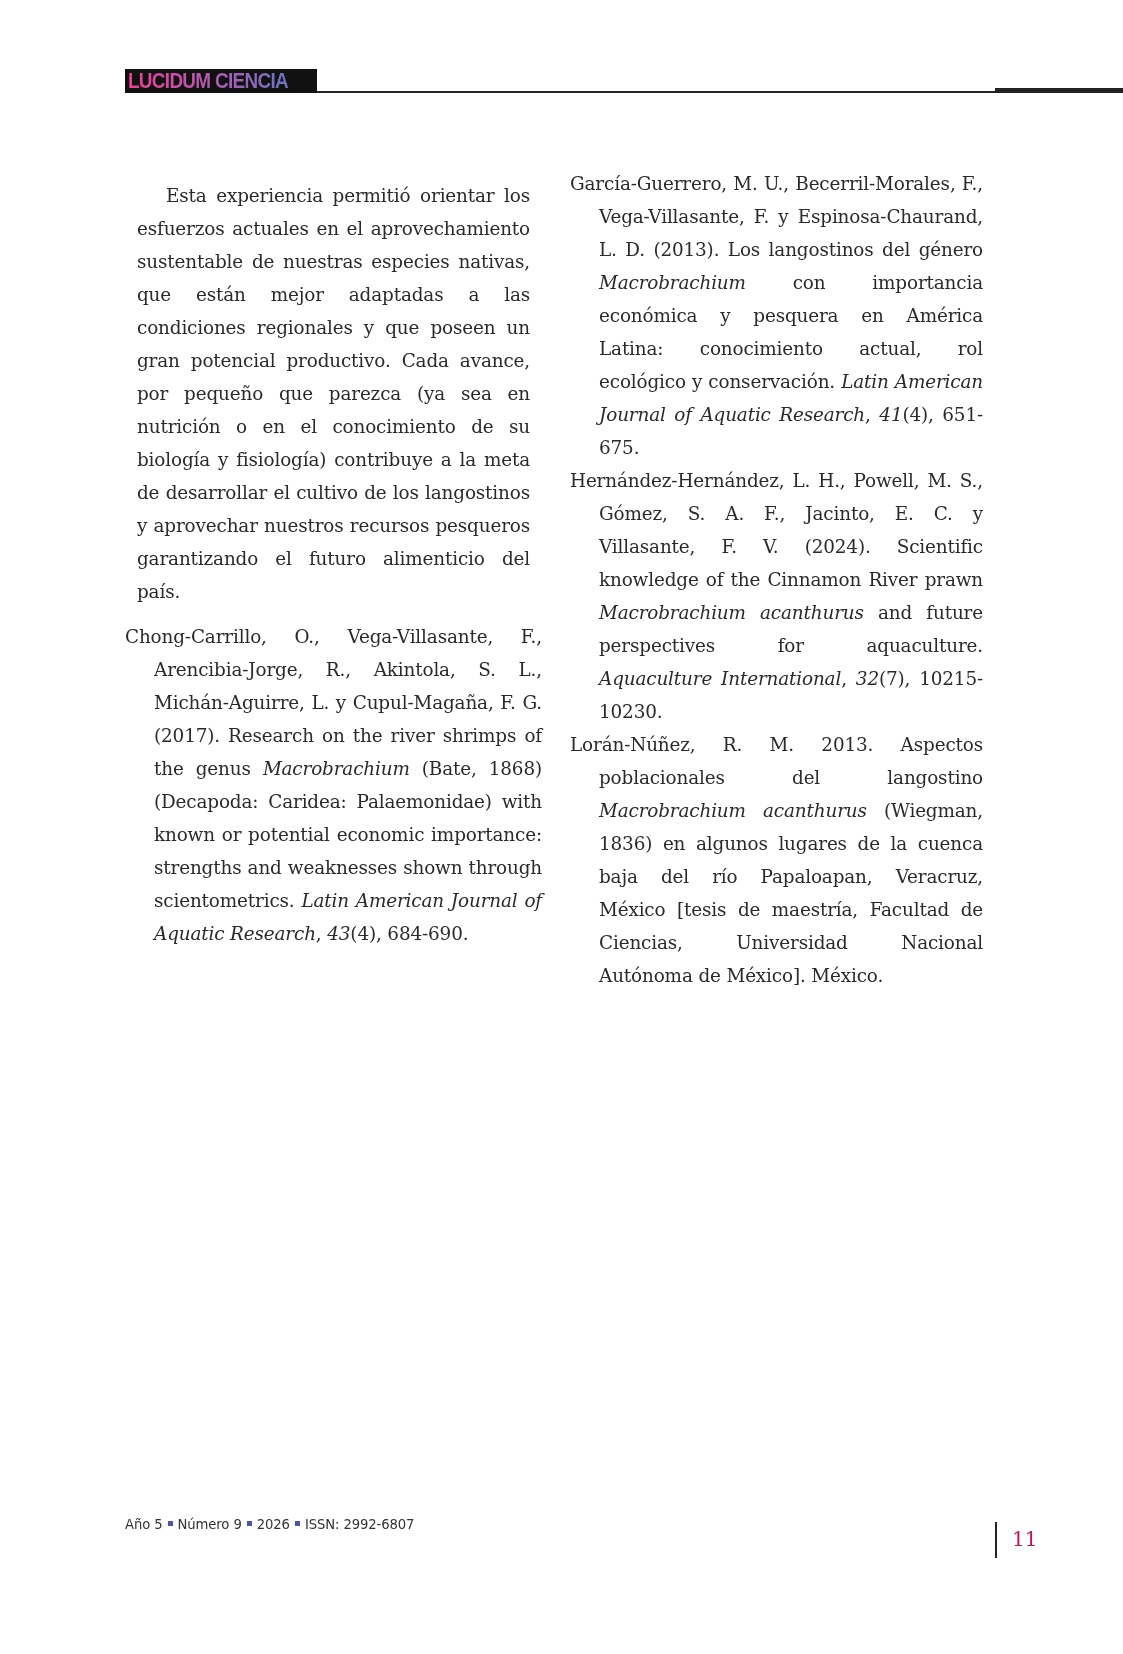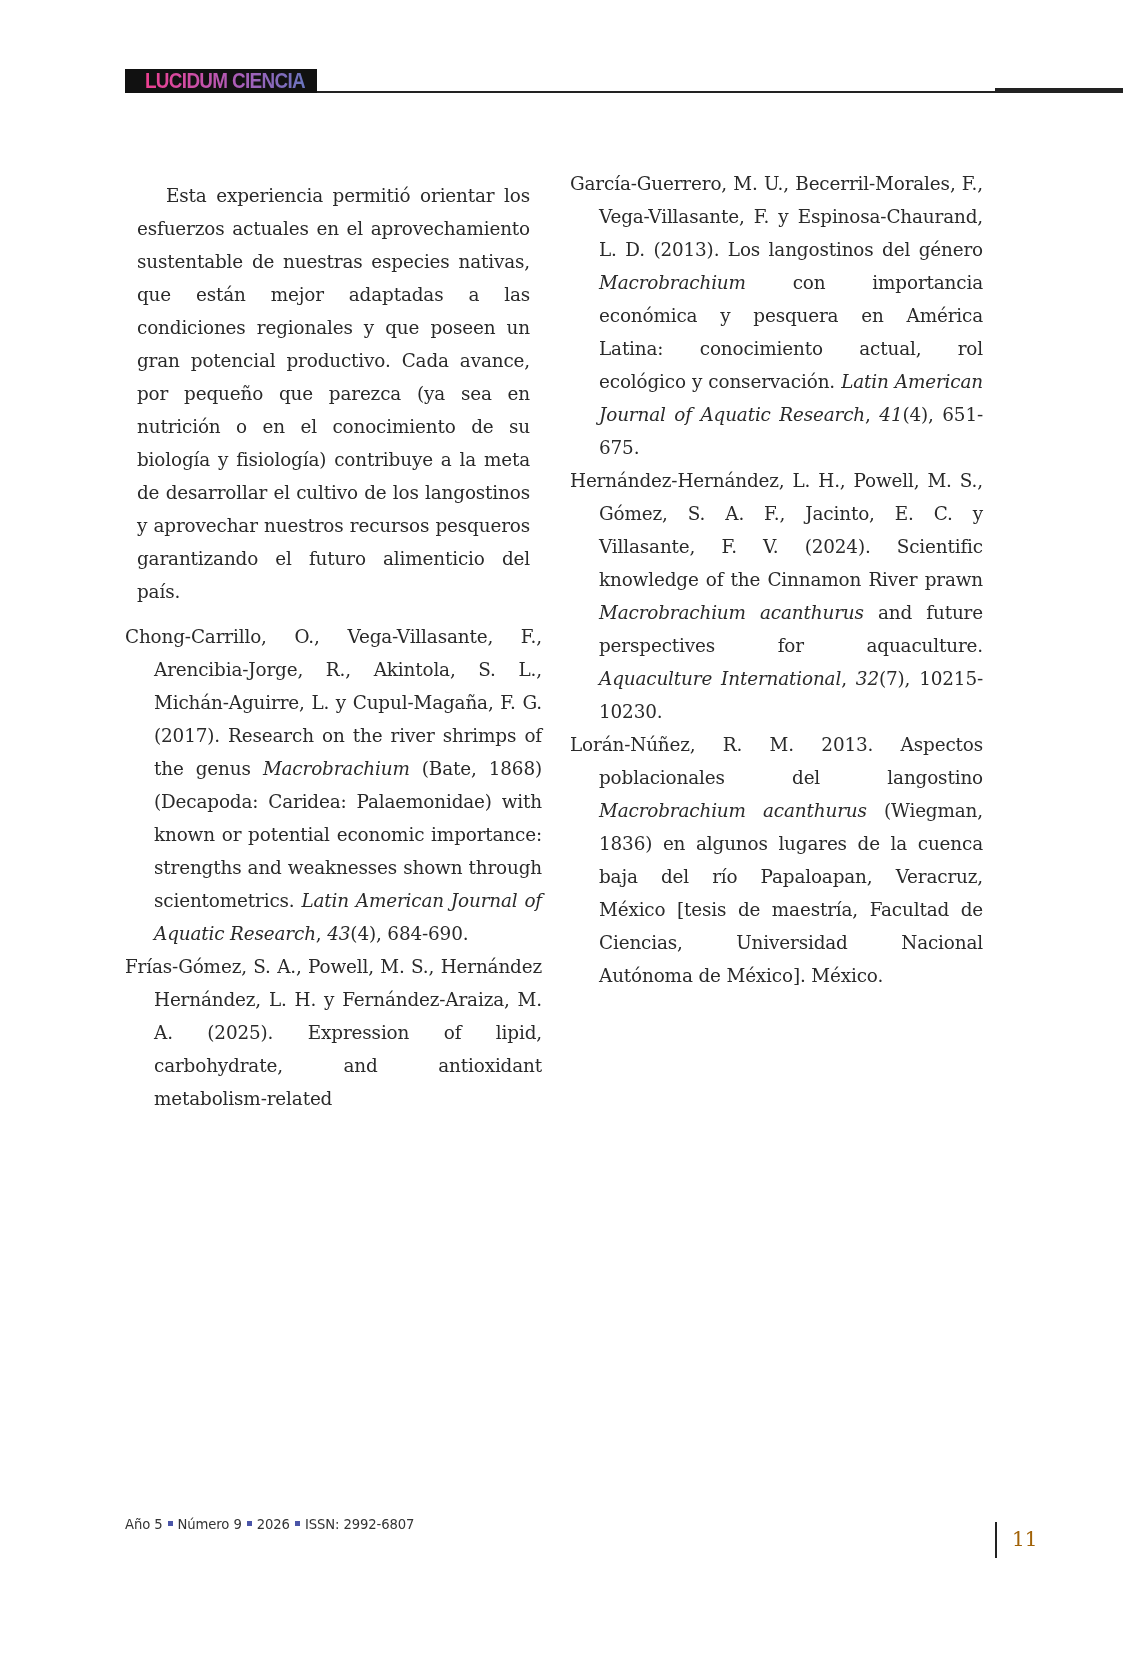--- a/index.html
+++ b/index.html
@@ -1,20 +1,20 @@
 <!DOCTYPE html>
 <html><head>
 <meta charset="utf-8">
 <style>
   html, body { margin: 0; padding: 0; background: #ffffff; }
   body { width: 1123px; height: 1654px; position: relative; overflow: hidden;
          font-family: "DejaVu Serif", "Liberation Serif", serif; color: #2a2a2a; }
 
   .hdr-box { position: absolute; left: 125px; top: 69px; height: 24px; width: 192px;
-             background: #111111; display: flex; align-items: center; padding-left: 20px; box-sizing: border-box; }
+             background: #111111; display: flex; align-items: center; padding-left: 3px; box-sizing: border-box; }
   .hdr-title { font-family: "Liberation Sans", sans-serif; font-weight: bold; font-size: 22px;
                letter-spacing: -0.8px; line-height: 24px; transform: scaleX(0.86); transform-origin: left center;
                white-space: nowrap;
                background: linear-gradient(90deg, #ee3f90 0%, #b05cb8 55%, #6a74be 100%);
                -webkit-background-clip: text; background-clip: text; color: transparent; }
   .hdr-line { position: absolute; left: 317px; top: 91px; width: 690px; height: 2px; background: #222; }
   .hdr-thick { position: absolute; left: 995px; top: 88px; width: 128px; height: 5px; background: #222; }
 
   .col { position: absolute; top: 167px; font-size: 18.4px; line-height: 33px; text-align: justify; }
   .col-left { left: 125px; width: 417px; }
@@ -23,35 +23,34 @@
   .para { margin: 12px; text-indent: 29px; letter-spacing: -0.15px; }
   .heading { margin: 30px 0 33px 0; font-family: "DejaVu Sans", "Liberation Sans", sans-serif;
              font-size: 20px; letter-spacing: 0.6px; color: #4a55a8; font-weight: normal; line-height: 33px; }
   .ref { margin: 0; padding-left: 29px; text-indent: -29px; letter-spacing: -0.15px; }
   .ref .it { font-style: italic; }
 
   .footer { position: absolute; left: 125px; top: 1514px; font-family: "DejaVu Sans", "Liberation Sans", sans-serif;
             font-size: 13.2px; color: #333; line-height: 22px; letter-spacing: -0.1px; }
   .sep { display: inline-block; width: 5px; height: 5px; background: #4a55a8; vertical-align: middle; margin: 0 5px 3px 5px; }
   .pg-bar { position: absolute; left: 995px; top: 1522px; width: 2px; height: 36px; background: #222; }
-  .pg-num { position: absolute; left: 1012px; top: 1527px; font-size: 20px; color: #a16207; line-height: 24px; }
+  .pg-num { position: absolute; left: 1012px; top: 1527px; font-size: 20px; color: #be185d; line-height: 24px; }
 </style>
 </head>
 <body>
 
 <div class="hdr-box">
   <span class="hdr-title">LUCIDUM CIENCIA</span>
 </div>
 <div class="hdr-line"></div>
 <div class="hdr-thick"></div>
 
 <div class="col col-left">
   <p class="para">Esta experiencia permitió orientar los esfuerzos actuales en el aprovechamiento sustentable de nuestras especies nativas, que están mejor adaptadas a las condiciones regionales y que poseen un gran potencial productivo. Cada avance, por pequeño que parezca (ya sea en nutrición o en el conocimiento de su biología y fisiología) contribuye a la meta de desarrollar el cultivo de los langostinos y aprovechar nuestros recursos pesqueros garantizando el futuro alimenticio del país.</p>
   <p class="ref"><span>Chong-Carrillo, O., Vega-Villasante, F., Arencibia-Jorge, R., Akintola, S. L., Michán-Aguirre, L. y Cupul-Magaña, F. G. (2017). Research on the river shrimps of the genus </span><span class="it">Macrobrachium</span><span> (Bate, 1868) (Decapoda: Caridea: Palaemonidae) with known or potential economic importance: strengths and weaknesses shown through scientometrics. </span><span class="it">Latin American Journal of Aquatic Research</span><span>, </span><span class="it">43</span><span>(4), 684-690.</span></p>
-  <p class="ref" style="text-align-last: justify;"><span>Frías-Gómez, S. A., Powell, M. S., Hernández Hernández, L. H. y Fernández-Araiza, M. A. (2025). Expression of lipid, carbohydrate, and antioxidant metabolism-related </span></p>
 </div>
 
 <div class="col col-right">
   <p class="ref"><span>García-Guerrero, M. U., Becerril-Morales, F., Vega-Villasante, F. y Espinosa-Chaurand, L. D. (2013). Los langostinos del género </span><span class="it">Macrobrachium</span><span> con importancia económica y pesquera en América Latina: conocimiento actual, rol ecológico y conservación. </span><span class="it">Latin American Journal of Aquatic Research</span><span>, </span><span class="it">41</span><span>(4), 651-675.</span></p>
   <p class="ref"><span>Hernández-Hernández, L. H., Powell, M. S., Gómez, S. A. F., Jacinto, E. C. y Villasante, F. V. (2024). Scientific knowledge of the Cinnamon River prawn </span><span class="it">Macrobrachium acanthurus</span><span> and future perspectives for aquaculture. </span><span class="it">Aquaculture International</span><span>, </span><span class="it">32</span><span>(7), 10215-10230.</span></p>
   <p class="ref"><span>Lorán-Núñez, R. M. 2013. Aspectos poblacionales del langostino </span><span class="it">Macrobrachium acanthurus</span><span> (Wiegman, 1836) en algunos lugares de la cuenca baja del río Papaloapan, Veracruz, México [tesis de maestría, Facultad de Ciencias, Universidad Nacional Autónoma de México]. México.</span></p>
 </div>
 
 <div class="footer">
   <div>

